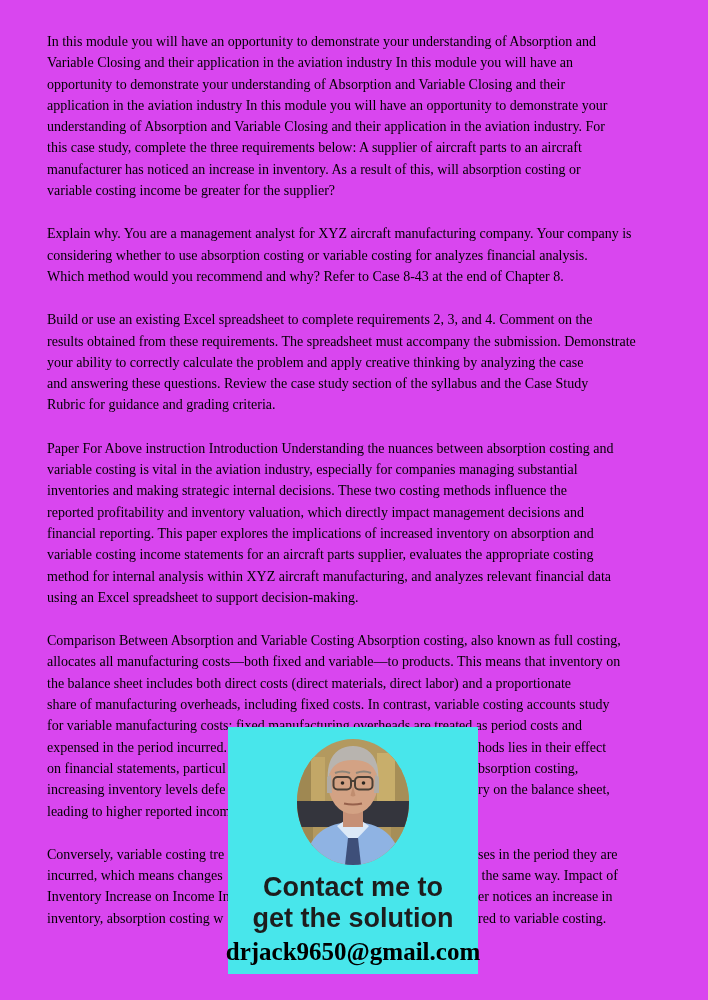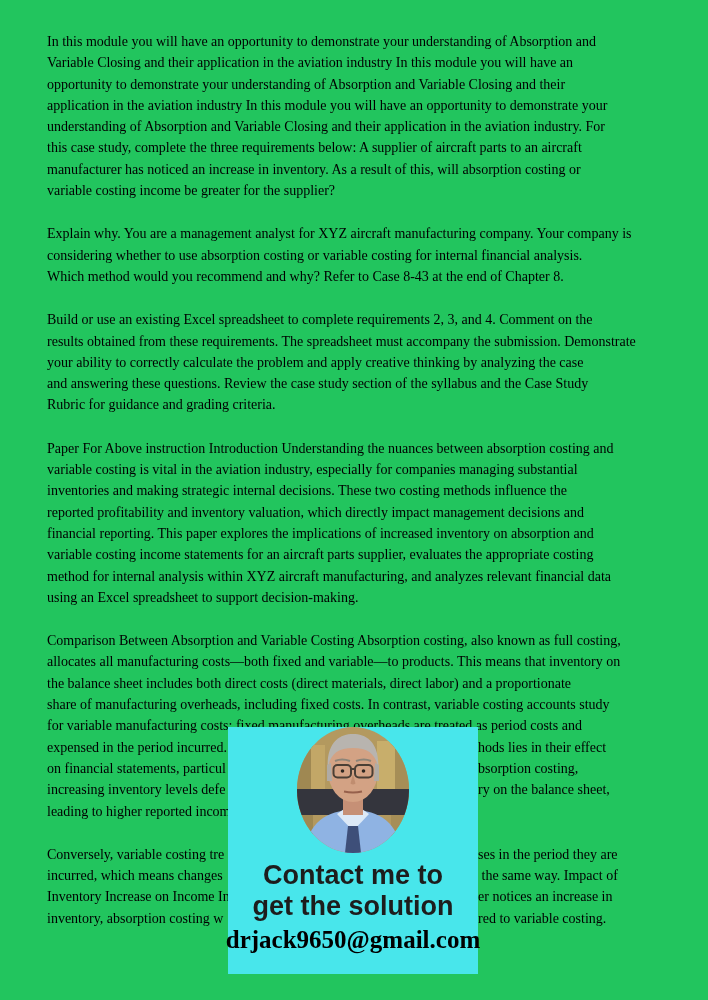--- a/index.html
+++ b/index.html
@@ -5,21 +5,21 @@
   * { margin: 0; padding: 0; box-sizing: border-box; }
   html, body { background: #ffffff; }
   body {
     width: 708px; height: 1000px;
     position: relative;
     font-family: "Liberation Serif", serif;
     overflow: hidden;
   }
   .page {
     position: absolute; inset: 0;
-    background: #22c55e;
+    background: #d946ef;
   }
   .doc {
     position: absolute;
     left: 47px; top: 31px; width: 615px;
     font-size: 14px;
     line-height: 21.3px;
     color: #000000;
   }
   .para { margin: 0 0 22px 0; }
   .line {
@@ -36,21 +36,21 @@
   }
   .overlay {
     position: absolute;
     left: 228px; top: 727px;
     width: 250px; height: 247px;
     background: #48e6eb;
     z-index: 5;
     display: flex;
     flex-direction: column;
     align-items: center;
-    padding-top: 0;
+    padding-top: 12px;
     text-align: center;
   }
   .photo {
     width: 112px; height: 126px;
     border-radius: 50%;
     overflow: hidden;
     flex: 0 0 auto;
   }
   .photo svg { display: block; width: 112px; height: 126px; }
   .contact-heading {
@@ -81,21 +81,21 @@
         <div class="line">Variable Closing and their application in the aviation industry In this module you will have an</div>
         <div class="line">opportunity to demonstrate your understanding of Absorption and Variable Closing and their</div>
         <div class="line">application in the aviation industry In this module you will have an opportunity to demonstrate your</div>
         <div class="line">understanding of Absorption and Variable Closing and their application in the aviation industry. For</div>
         <div class="line">this case study, complete the three requirements below: A supplier of aircraft parts to an aircraft</div>
         <div class="line">manufacturer has noticed an increase in inventory. As a result of this, will absorption costing or</div>
         <div class="line">variable costing income be greater for the supplier?</div>
       </div>
       <div class="para">
         <div class="line">Explain why. You are a management analyst for XYZ aircraft manufacturing company. Your company is</div>
-        <div class="line">considering whether to use absorption costing or variable costing for internal financial analysis.</div>
+        <div class="line">considering whether to use absorption costing or variable costing for analyzes financial analysis.</div>
         <div class="line">Which method would you recommend and why? Refer to Case 8-43 at the end of Chapter 8.</div>
       </div>
       <div class="para">
         <div class="line">Build or use an existing Excel spreadsheet to complete requirements 2, 3, and 4. Comment on the</div>
         <div class="line">results obtained from these requirements. The spreadsheet must accompany the submission. Demonstrate</div>
         <div class="line">your ability to correctly calculate the problem and apply creative thinking by analyzing the case</div>
         <div class="line">and answering these questions. Review the case study section of the syllabus and the Case Study</div>
         <div class="line">Rubric for guidance and grading criteria.</div>
       </div>
       <div class="para">

